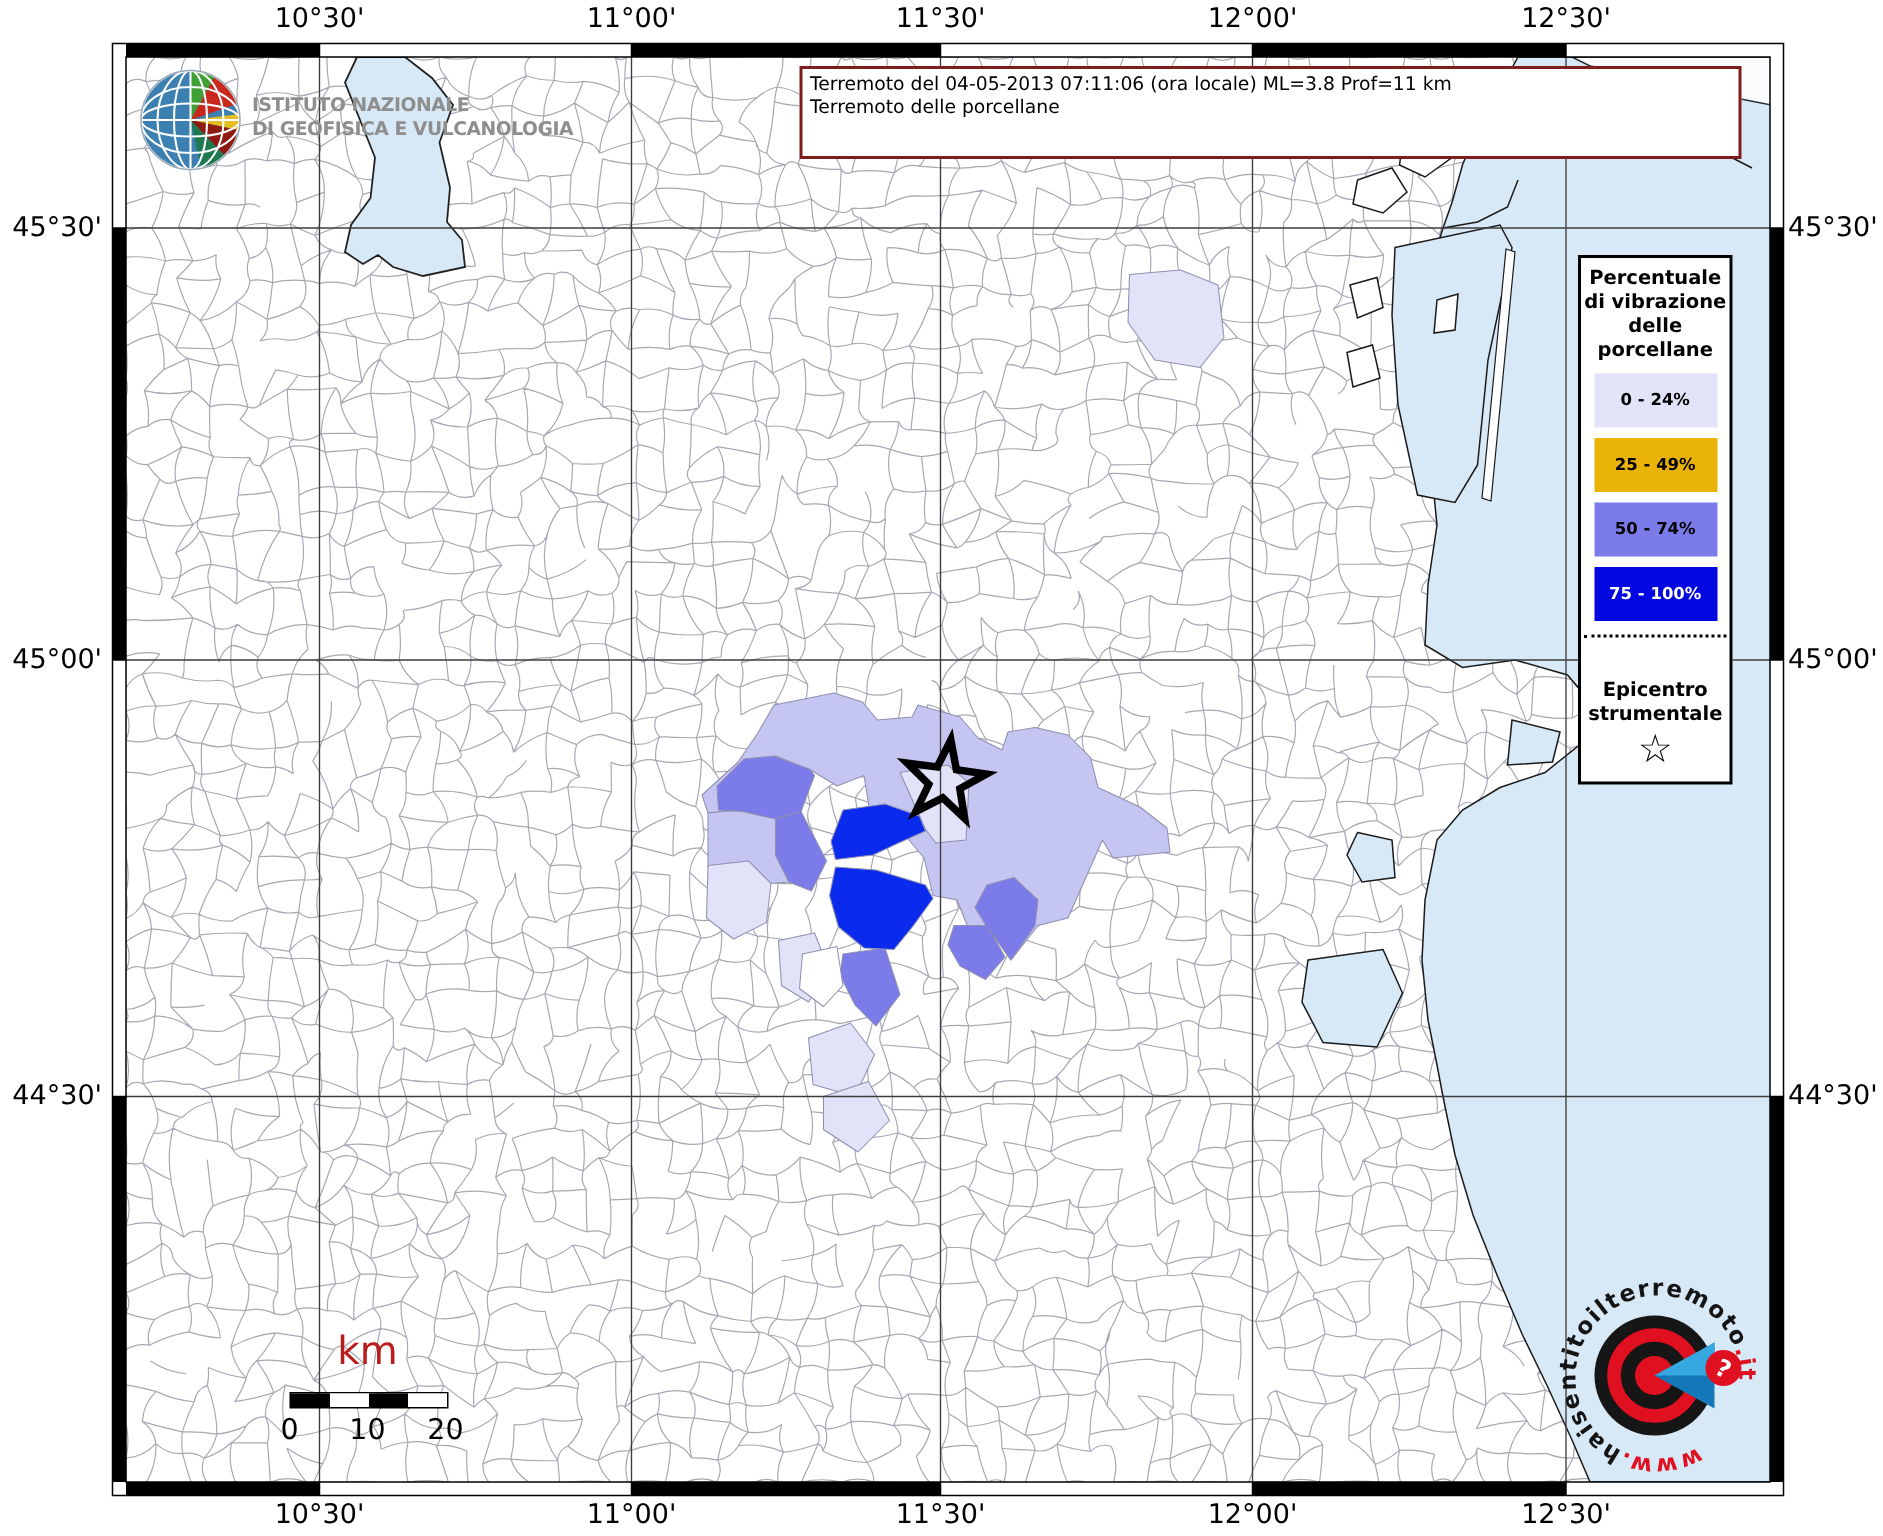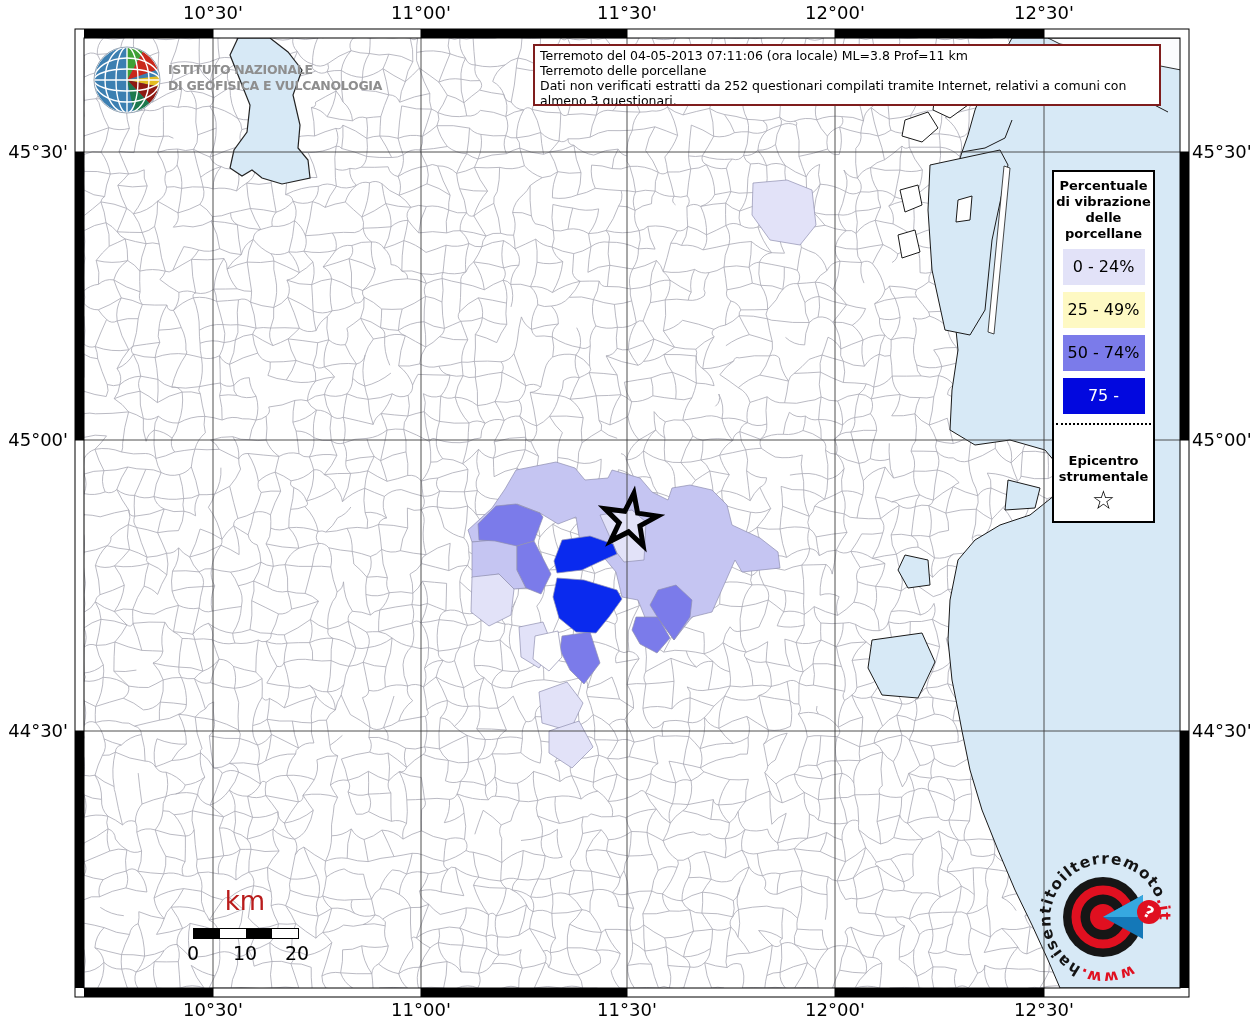--- a/index.html
+++ b/index.html
@@ -8,21 +8,21 @@
   #mapsvg{position:absolute;left:0;top:0;}
   .axlab{position:absolute;font-size:18px;color:#000;white-space:nowrap;}
   .axlab.centered{transform:translateX(-50%);}
   .axlab.leftside{width:66px;text-align:right;}
   #infobox{position:absolute;left:533px;top:44px;width:628px;height:62px;background:#fff;
            border:2px solid #7f1d1d;font-size:12.5px;line-height:15px;padding:2px 5px;color:#000;
            box-sizing:border-box;overflow:hidden;}
   #legend{position:absolute;left:1052px;top:170px;width:103px;background:#fff;
           border:2px solid #000;box-sizing:border-box;text-align:center;padding-bottom:6px;}
   #legend .ltitle{font-size:13px;font-weight:bold;line-height:16px;margin-top:6px;}
-  .swatch{width:82px;height:36px;margin:7px auto 0 auto;font-size:16px;font-weight:normal;
+  .swatch{width:82px;height:36px;margin:7px auto 0 auto;font-size:11px;font-weight:bold;
           line-height:36px;text-align:center;}
   #legend .sep{border-top:2px dotted #000;margin:9px 2px 4px 2px;}
   #legend .epi{font-size:13px;font-weight:bold;line-height:16px;margin-top:28px;}
   #legend .starglyph{font-size:26px;line-height:30px;}
   #ingvlogo{position:absolute;left:90px;top:42px;}
   #scalebar{position:absolute;left:180px;top:884px;width:190px;height:100px;}
   #scalebar .kmlab{position:absolute;left:13px;top:2px;width:104px;text-align:center;
                    font-size:26px;color:#b91c1c;}
   #scalebar .bar{position:absolute;left:13px;top:44px;width:104px;height:9px;border:1px solid #000;
                  display:flex;}
@@ -169,21 +169,20 @@
   <span class="axlab leftside" style="left:2px;top:429px;">45°00'</span>
   <span class="axlab leftside" style="left:2px;top:720px;">44°30'</span>
 
   <span class="axlab" style="left:1192px;top:141px;">45°30'</span>
   <span class="axlab" style="left:1192px;top:429px;">45°00'</span>
   <span class="axlab" style="left:1192px;top:720px;">44°30'</span>
 
   <div id="infobox">
     <div>Terremoto del 04-05-2013 07:11:06 (ora locale) ML=3.8 Prof=11 km</div>
     <div>Terremoto delle porcellane</div>
-    <div>Dati non verificati estratti da 252 questionari compilati tramite Internet, relativi a comuni con almeno 3 questionari.</div>
 
   </div>
 
   <svg id="ingvlogo" width="300" height="84">
     <g>
       <circle cx="37" cy="38" r="33" fill="#3c7fb1"></circle>
       <g clip-path="url(#globeclip)">
         <path d="M37,38 L69,27 A33,33 0 0 0 53,9 Z" fill="#c9281c"></path>
         <path d="M37,38 L53,9 A33,33 0 0 0 37,5 Z" fill="#3fa035"></path>
         <path d="M37,38 L70,34 A33,33 0 0 1 70,45 Z" fill="#e3bd22"></path>
@@ -206,21 +205,21 @@
   </svg>
 
   <div id="legend">
     <div class="ltitle">
       <div>Percentuale</div>
       <div>di vibrazione</div>
       <div>delle</div>
       <div>porcellane</div>
     </div>
     <div class="swatch" style="background: rgb(226, 226, 248); color: rgb(0, 0, 0);">0 - 24%</div>
-    <div class="swatch" style="background: #fef9c3; color: rgb(0, 0, 0);">25 - 49%</div>
+    <div class="swatch" style="background: #eab308; color: rgb(0, 0, 0);">25 - 49%</div>
     <div class="swatch" style="background: rgb(123, 123, 234); color: rgb(0, 0, 0);">50 - 74%</div>
     <div class="swatch" style="background: rgb(2, 8, 223); color: rgb(255, 255, 255);">75 - 100%</div>
     <div class="sep"></div>
     <div class="epi">
       <div>Epicentro</div>
       <div>strumentale</div>
     </div>
     <div class="starglyph">☆</div>
   </div>
 

